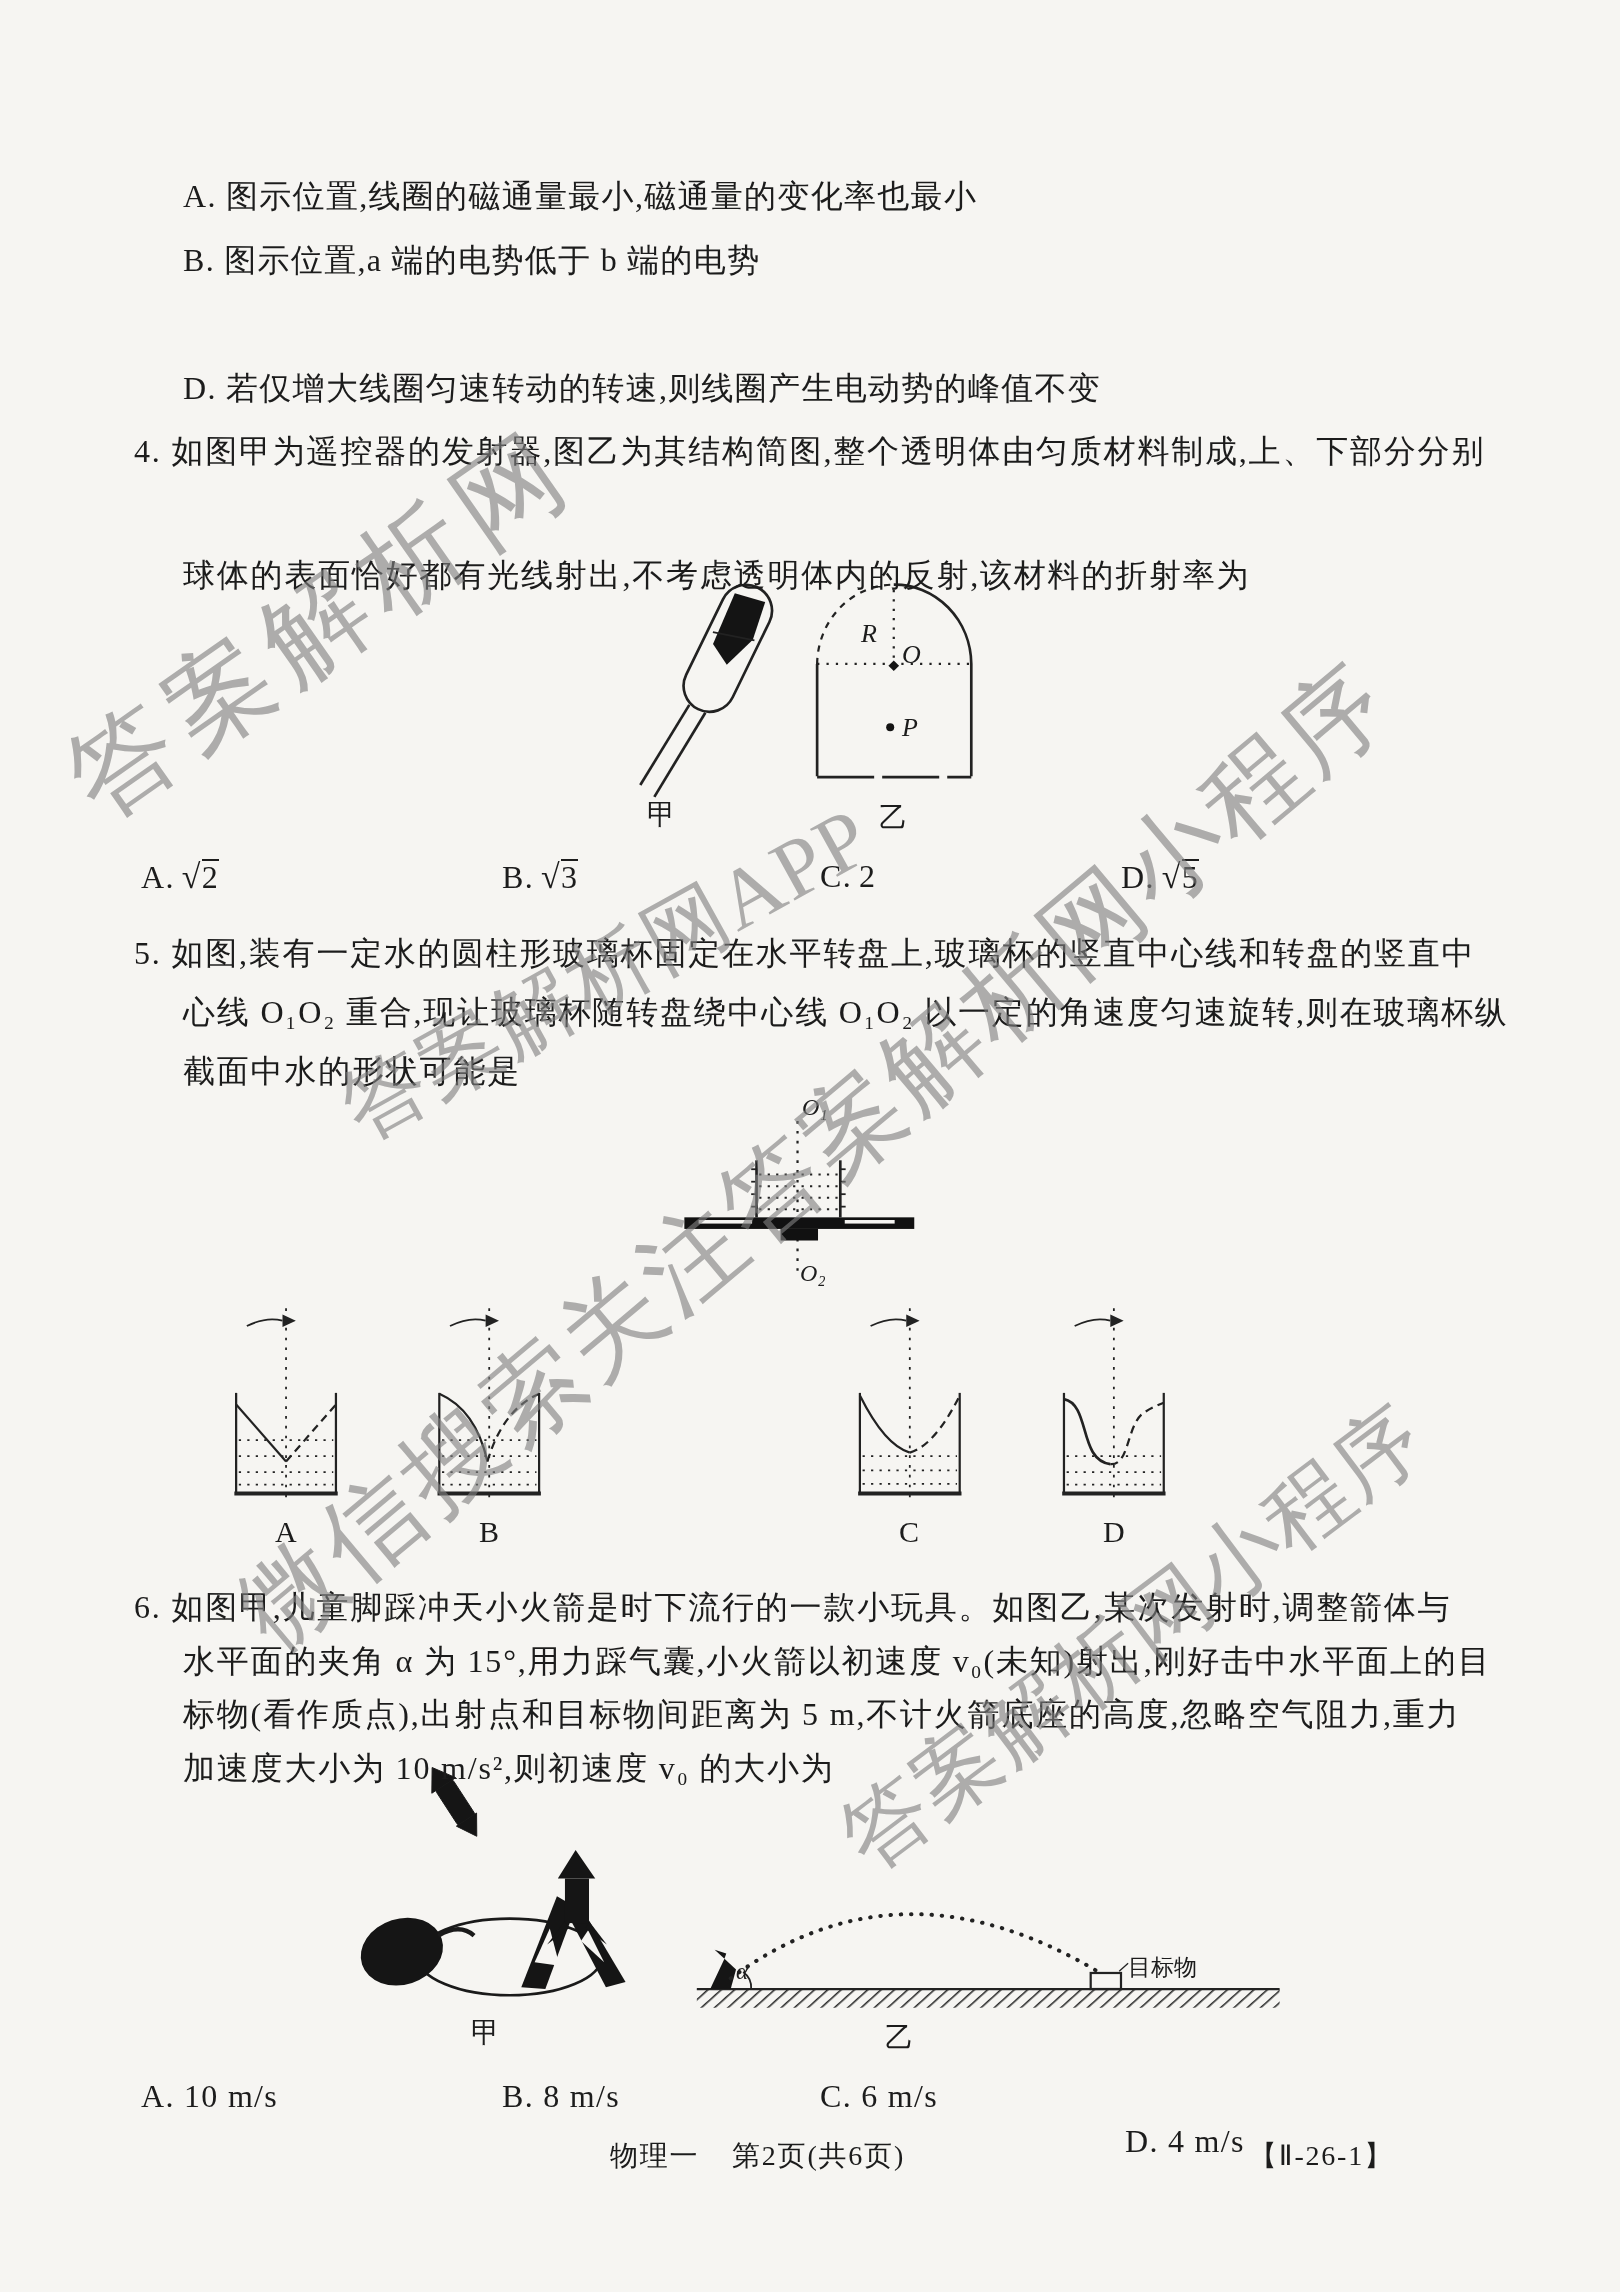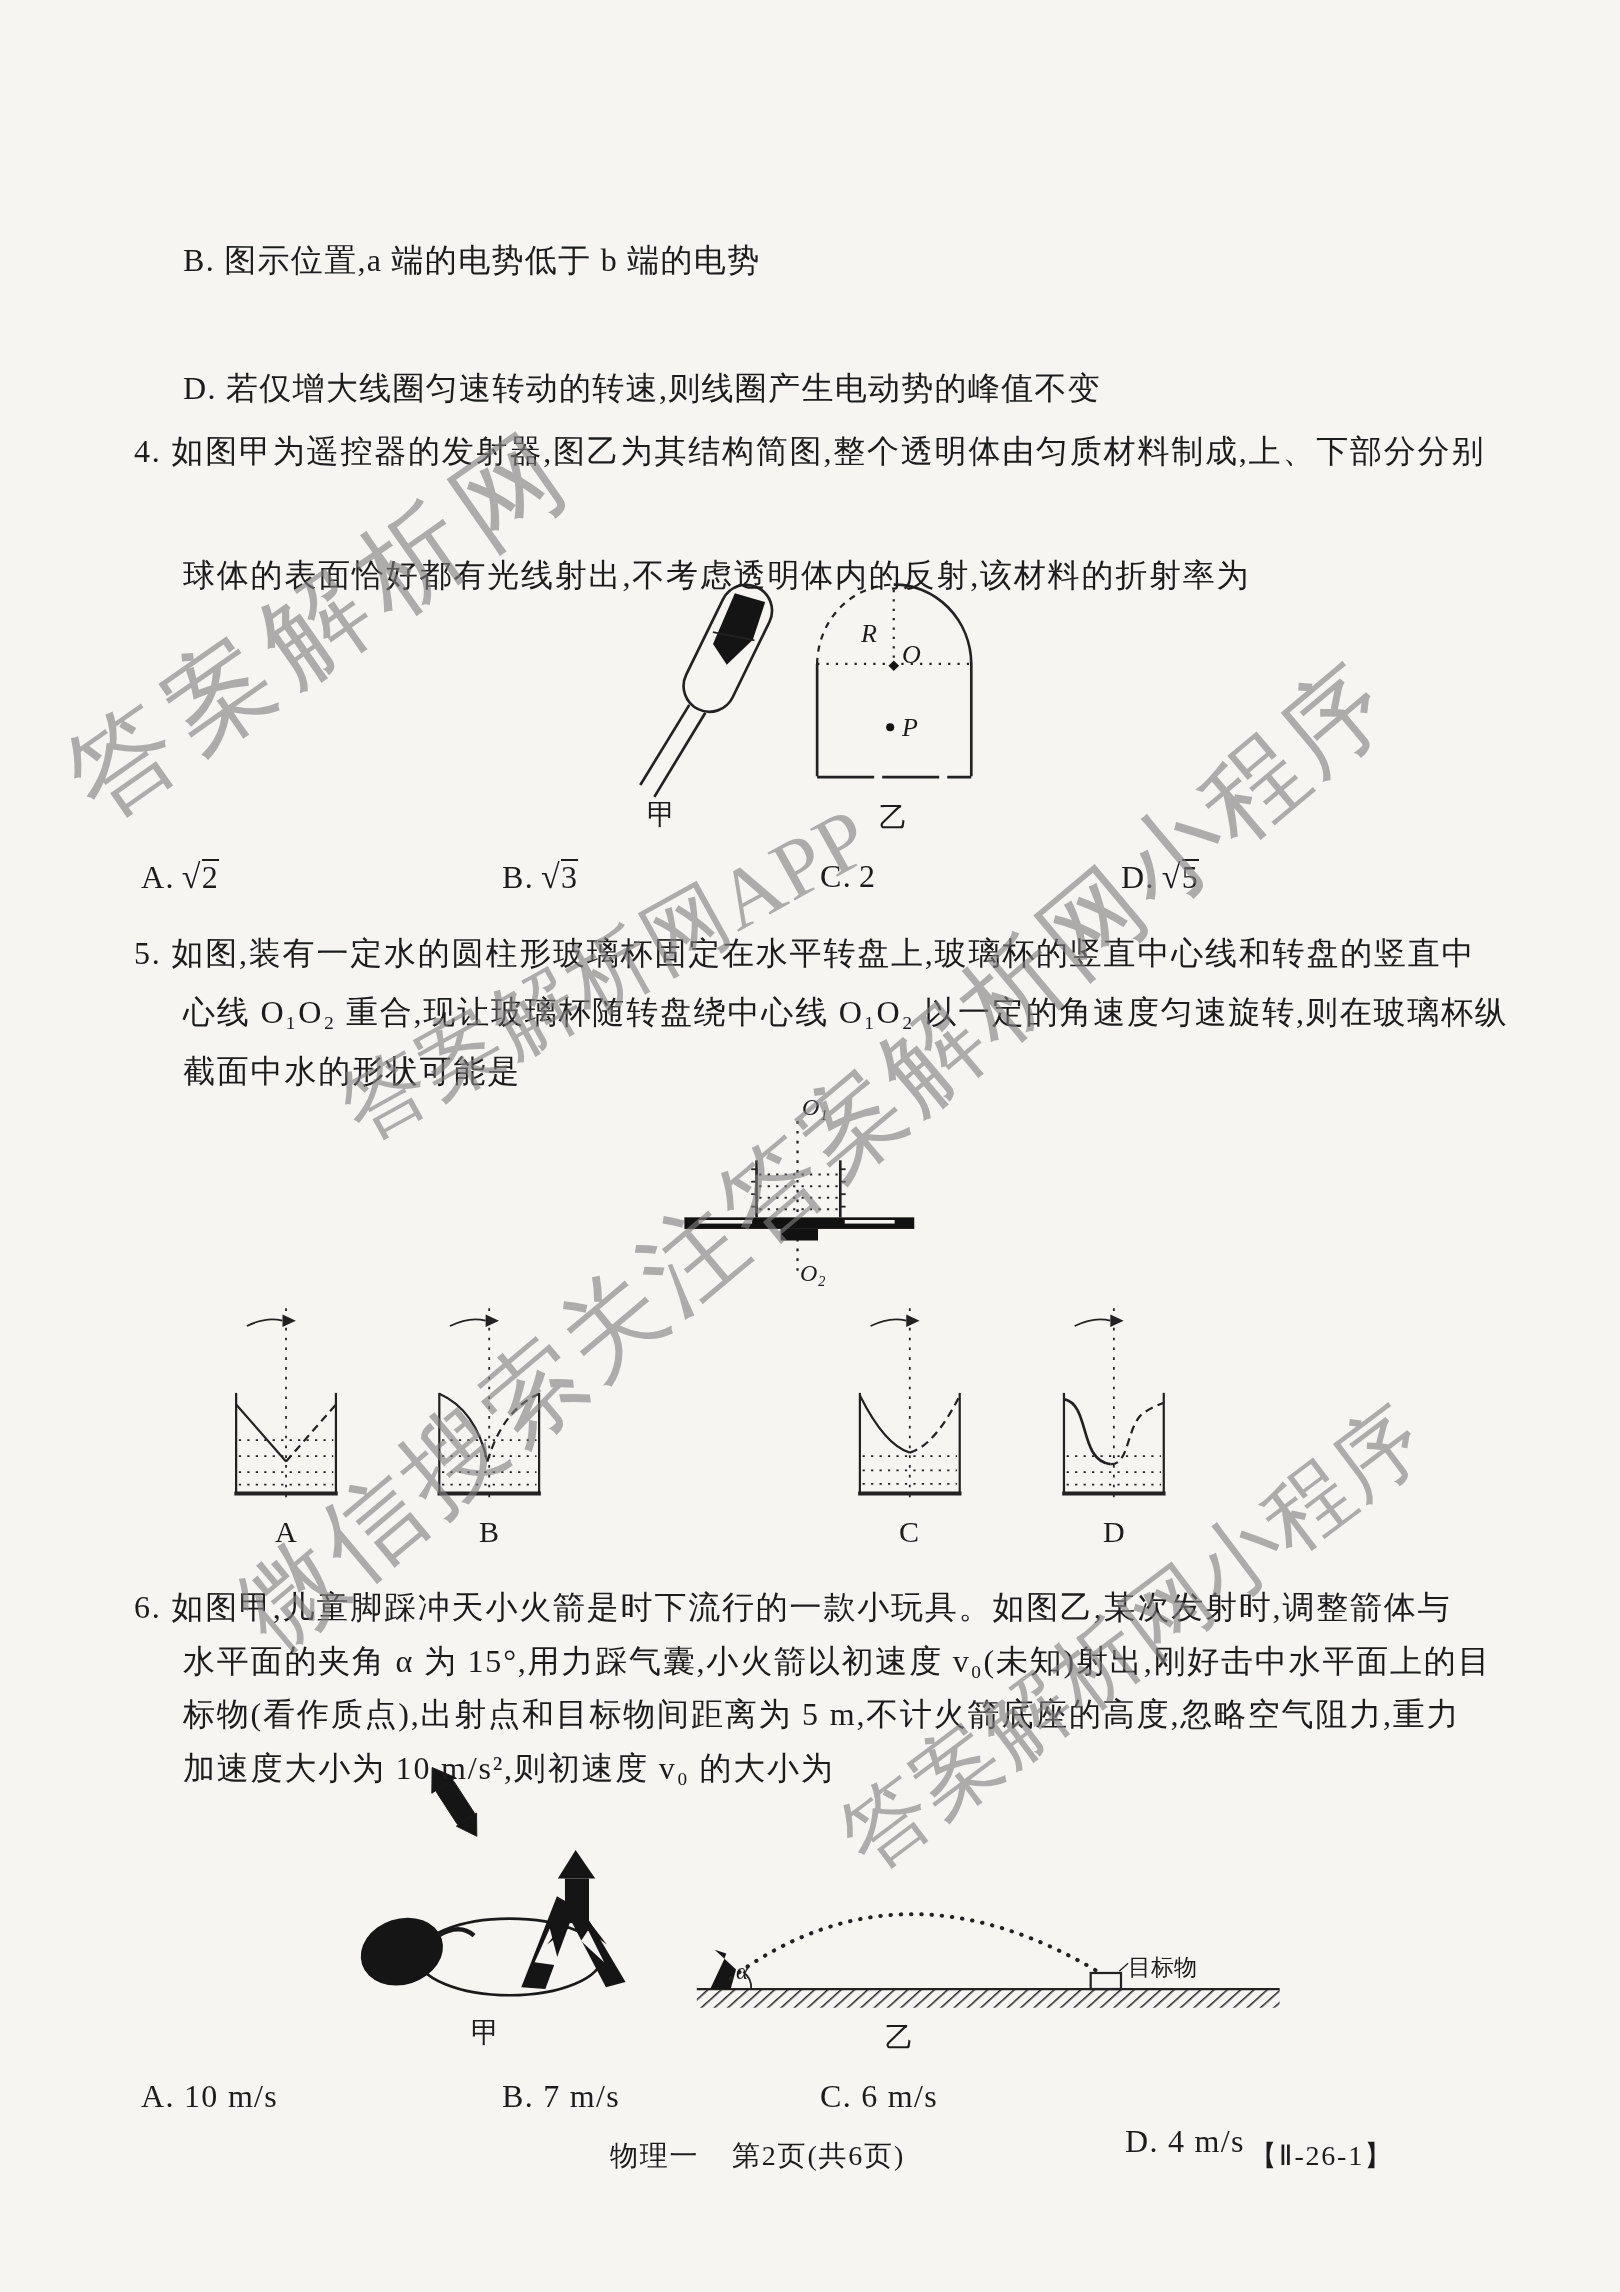--- a/index.html
+++ b/index.html
@@ -185,20 +185,21 @@
       <line x1="782" y1="2232" x2="1436" y2="2232" stroke-width="2.5"></line>
       <path d="M797,2232 L813,2198 L826,2210 L820,2232 Z" fill="#151515" stroke="none"></path>
       <path d="M813,2198 L802,2188 L815,2192 Z" fill="#151515" stroke="none"></path>
       <path d="M843,2232 A22 22 0 0 0 834,2213" stroke-width="2"></path>
       <path d="M820,2220 Q1012,2078 1238,2216" stroke-width="4.5" stroke-dasharray="0.5 11" stroke-linecap="round"></path>
       <rect x="1224" y="2214" width="34" height="18" stroke-width="2.5"></rect>
       <line x1="1256" y1="2212" x2="1266" y2="2203" stroke-width="1.5"></line>
     </g>
   </svg>
 
+  <div class="line txt" style="left:183px; top:175px;">A. 图示位置,线圈的磁通量最小,磁通量的变化率也最小</div>
   <div class="line txt" style="left:183px; top:239px;">B. 图示位置,a 端的电势低于 b 端的电势</div>
   <div class="line txt" style="left:183px; top:367px;">D. 若仅增大线圈匀速转动的转速,则线圈产生电动势的峰值不变</div>
 
   <div class="line qline txt" style="left:134px; top:430px;">4. 如图甲为遥控器的发射器,图乙为其结构简图,整个透明体由匀质材料制成,上、下部分分别</div>
   <div class="line qline txt" style="left:183px; top:554px;">球体的表面恰好都有光线射出,不考虑透明体内的反射,该材料的折射率为</div>
 
   <div class="figlabel txt" style="left:647px; top:796px;">甲</div>
   <div class="figlabel txt" style="left:879px; top:799px;">乙</div>
   <div class="mathlabel txt" style="left:861px; top:619px;">R</div>
   <div class="mathlabel txt" style="left:902px; top:640px;">O</div>
@@ -233,21 +234,21 @@
   <div class="line qline txt" style="left:183px; top:1640px;">水平面的夹角 α 为 15°,用力踩气囊,小火箭以初速度 v₀(未知)射出,刚好击中水平面上的目</div>
   <div class="line qline txt" style="left:183px; top:1693px;">标物(看作质点),出射点和目标物间距离为 5 m,不计火箭底座的高度,忽略空气阻力,重力</div>
   <div class="line qline txt" style="left:183px; top:1747px;">加速度大小为 10 m/s²,则初速度 v₀ 的大小为</div>
 
   <div class="figlabel txt" style="left:471px; top:2014px;">甲</div>
   <div class="figlabel txt" style="left:885px; top:2019px;">乙</div>
   <div class="mathlabel txt" style="left:736px; top:1959px; font-size:23px;">α</div>
   <div class="figlabel txt" style="left:1128px; top:1952px; font-size:23px;">目标物</div>
 
   <div class="line txt" style="left:141px; top:2078px;">A. 10 m/s</div>
-  <div class="line txt" style="left:502px; top:2078px;">B. 7 m/s</div>
+  <div class="line txt" style="left:502px; top:2078px;">B. 8 m/s</div>
   <div class="line txt" style="left:820px; top:2078px;">C. 6 m/s</div>
   <div class="line txt" style="left:1125px; top:2078px;margin-top:45px;">D. 4 m/s</div>
 
   <div class="footer-item txt" style="left:610px; top:2137px;">物理一</div>
   <div class="footer-item txt" style="left:732px; top:2137px;">第2页(共6页)</div>
   <div class="footer-item txt" style="left:1249px; top:2137px;">【Ⅱ-26-1】</div>
 
   <div class="wm" id="wm1">答案解析网</div>
   <div class="wm" id="wm2">答案解析网APP</div>
   <div class="wm" id="wm3">微信搜索关注答案解析网小程序</div>

